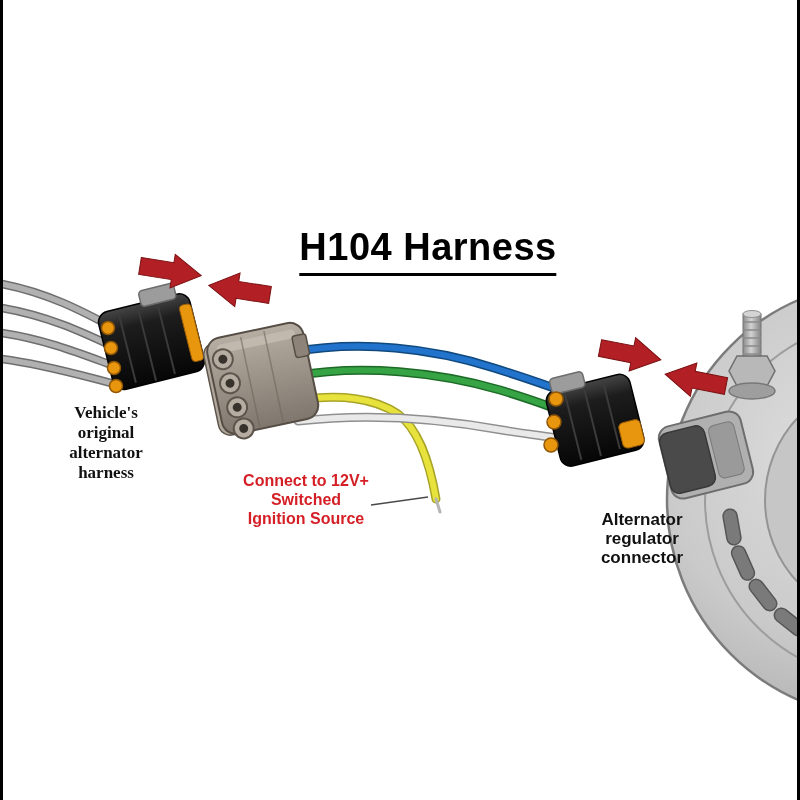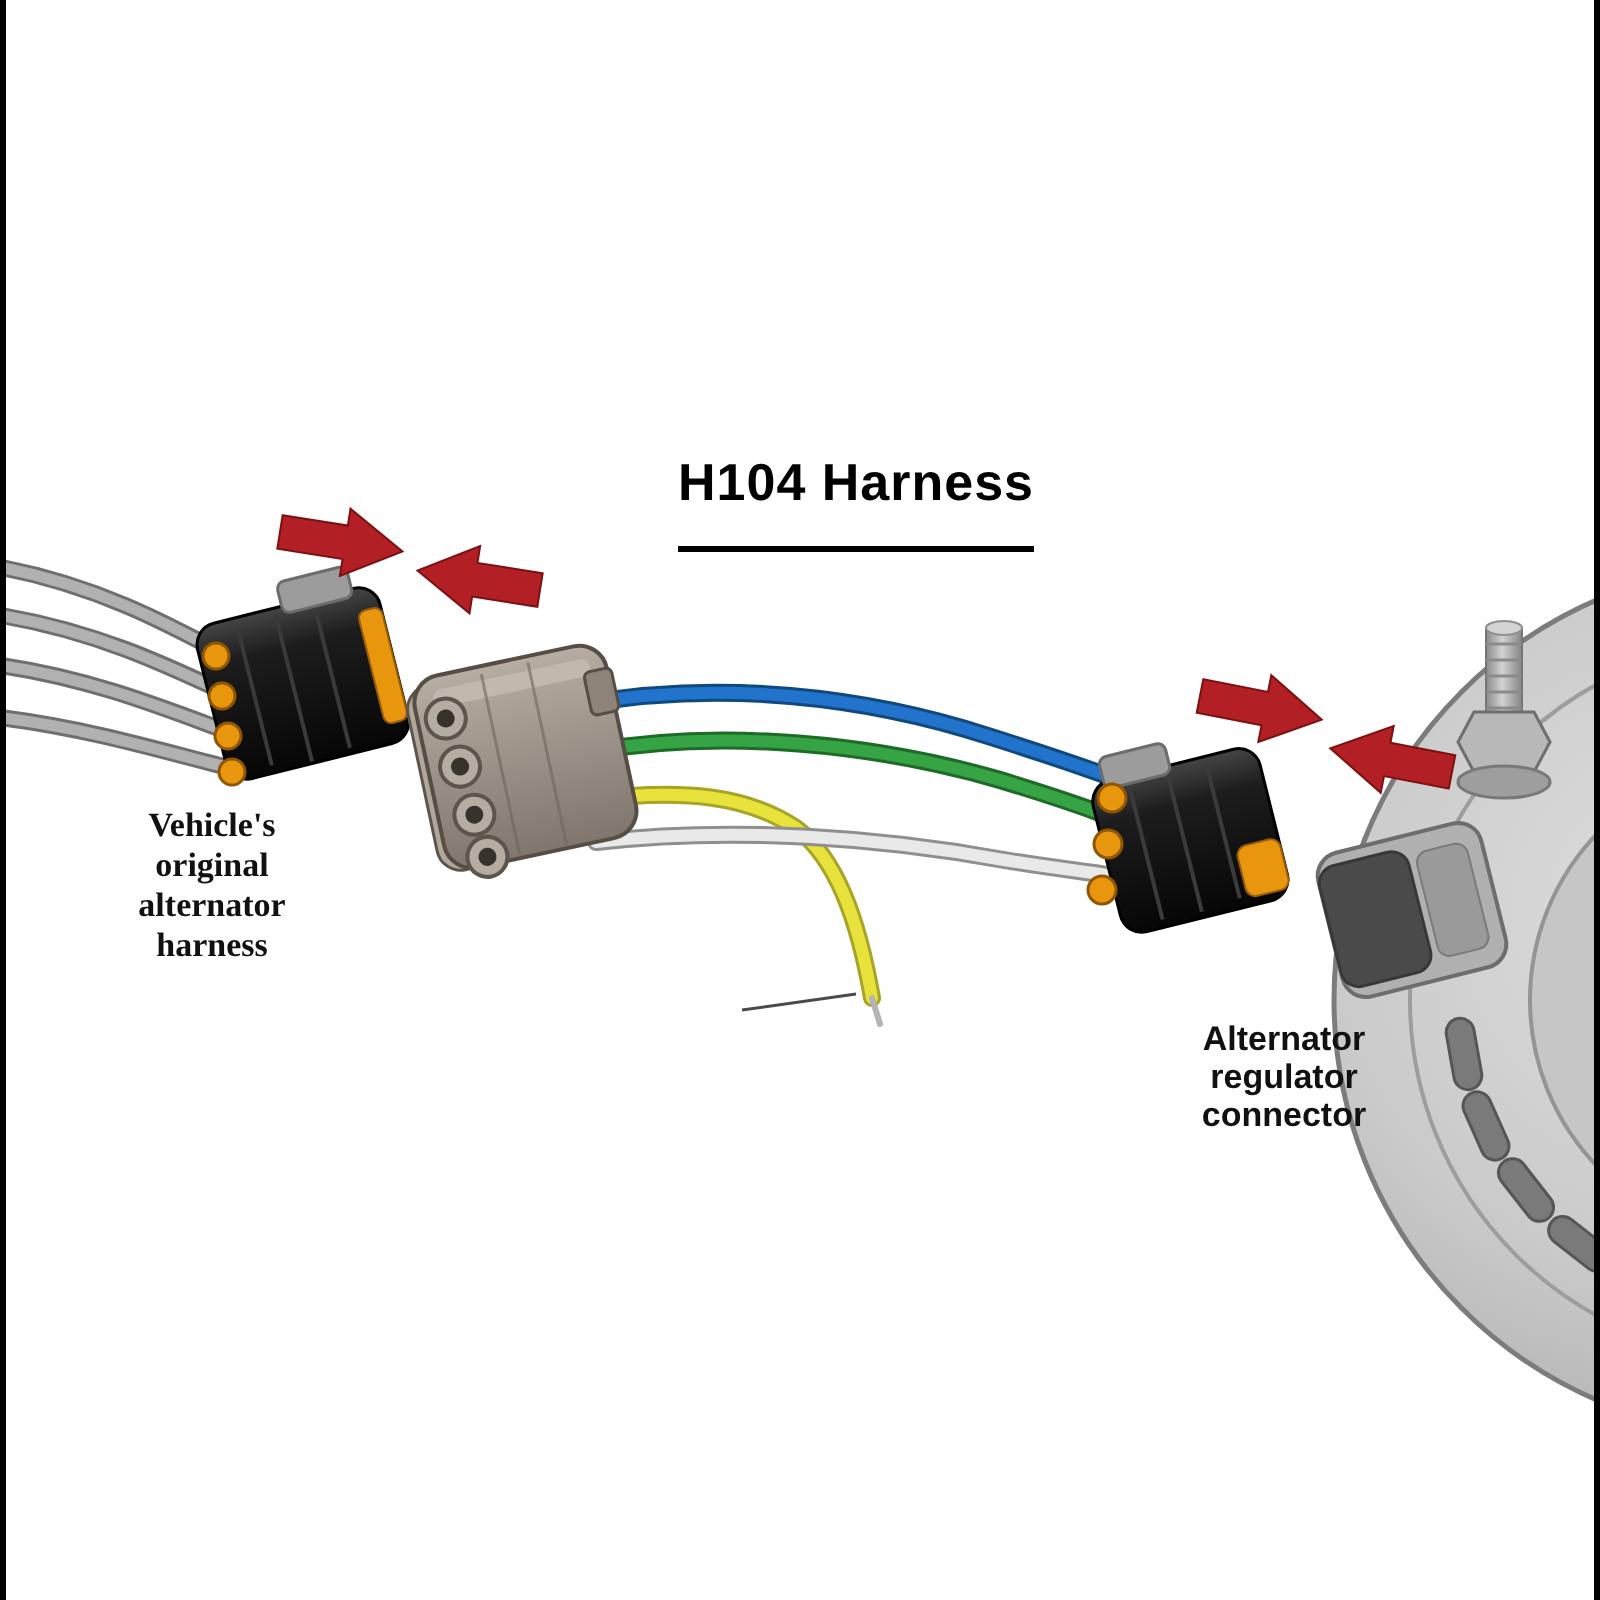--- a/index.html
+++ b/index.html
@@ -10,22 +10,22 @@
     position:relative;
     overflow:hidden;
   }
   .canvas { position:absolute; inset:0; background:#fff; }
   .edge-bar { position:absolute; top:0; bottom:0; width:3px; background:#000; }
   .edge-bar.left { left:0; }
   .edge-bar.right { right:0; }
   svg.diagram { position:absolute; left:0; top:0; }
   .title {
     position:absolute; top:226px; left:428px; transform:translateX(-50%);
-    font-size:26px; font-weight:800; color:#000;
-    border-bottom:3px solid #000; padding-bottom:16px; white-space:nowrap;
+    font-size:38px; font-weight:800; color:#000;
+    border-bottom:3px solid #000; padding-bottom:4px; white-space:nowrap;
     letter-spacing:0.5px;
   }
   .lbl {
     position:absolute; transform:translateX(-50%); text-align:center;
     font-weight:700; color:#111; white-space:pre-line;
   }
   .lbl.vehicle { left:106px; top:403px; font-size:17px; line-height:20px;font-family:Liberation Serif, serif; }
   .lbl.alt     { left:642px; top:510px; font-size:17px; line-height:19px; }
   .note {
     position:absolute; left:306px; top:471px; transform:translateX(-50%);
@@ -168,19 +168,22 @@
     </g>
 
     <path d="M 371 505 L 428 497" stroke="#4a4a4a" stroke-width="1.5" fill="none"></path>
   </svg>
 
   <div class="title">H104 Harness</div>
   <div class="lbl vehicle">Vehicle's
 original
 alternator
 harness</div>
+  <div class="note">Connect to 12V+
+Switched
+Ignition Source</div>
   <div class="lbl alt">Alternator
 regulator
 connector</div>
 
   <div class="edge-bar left"></div>
   <div class="edge-bar right"></div>
 </div>
 
 </body></html>

